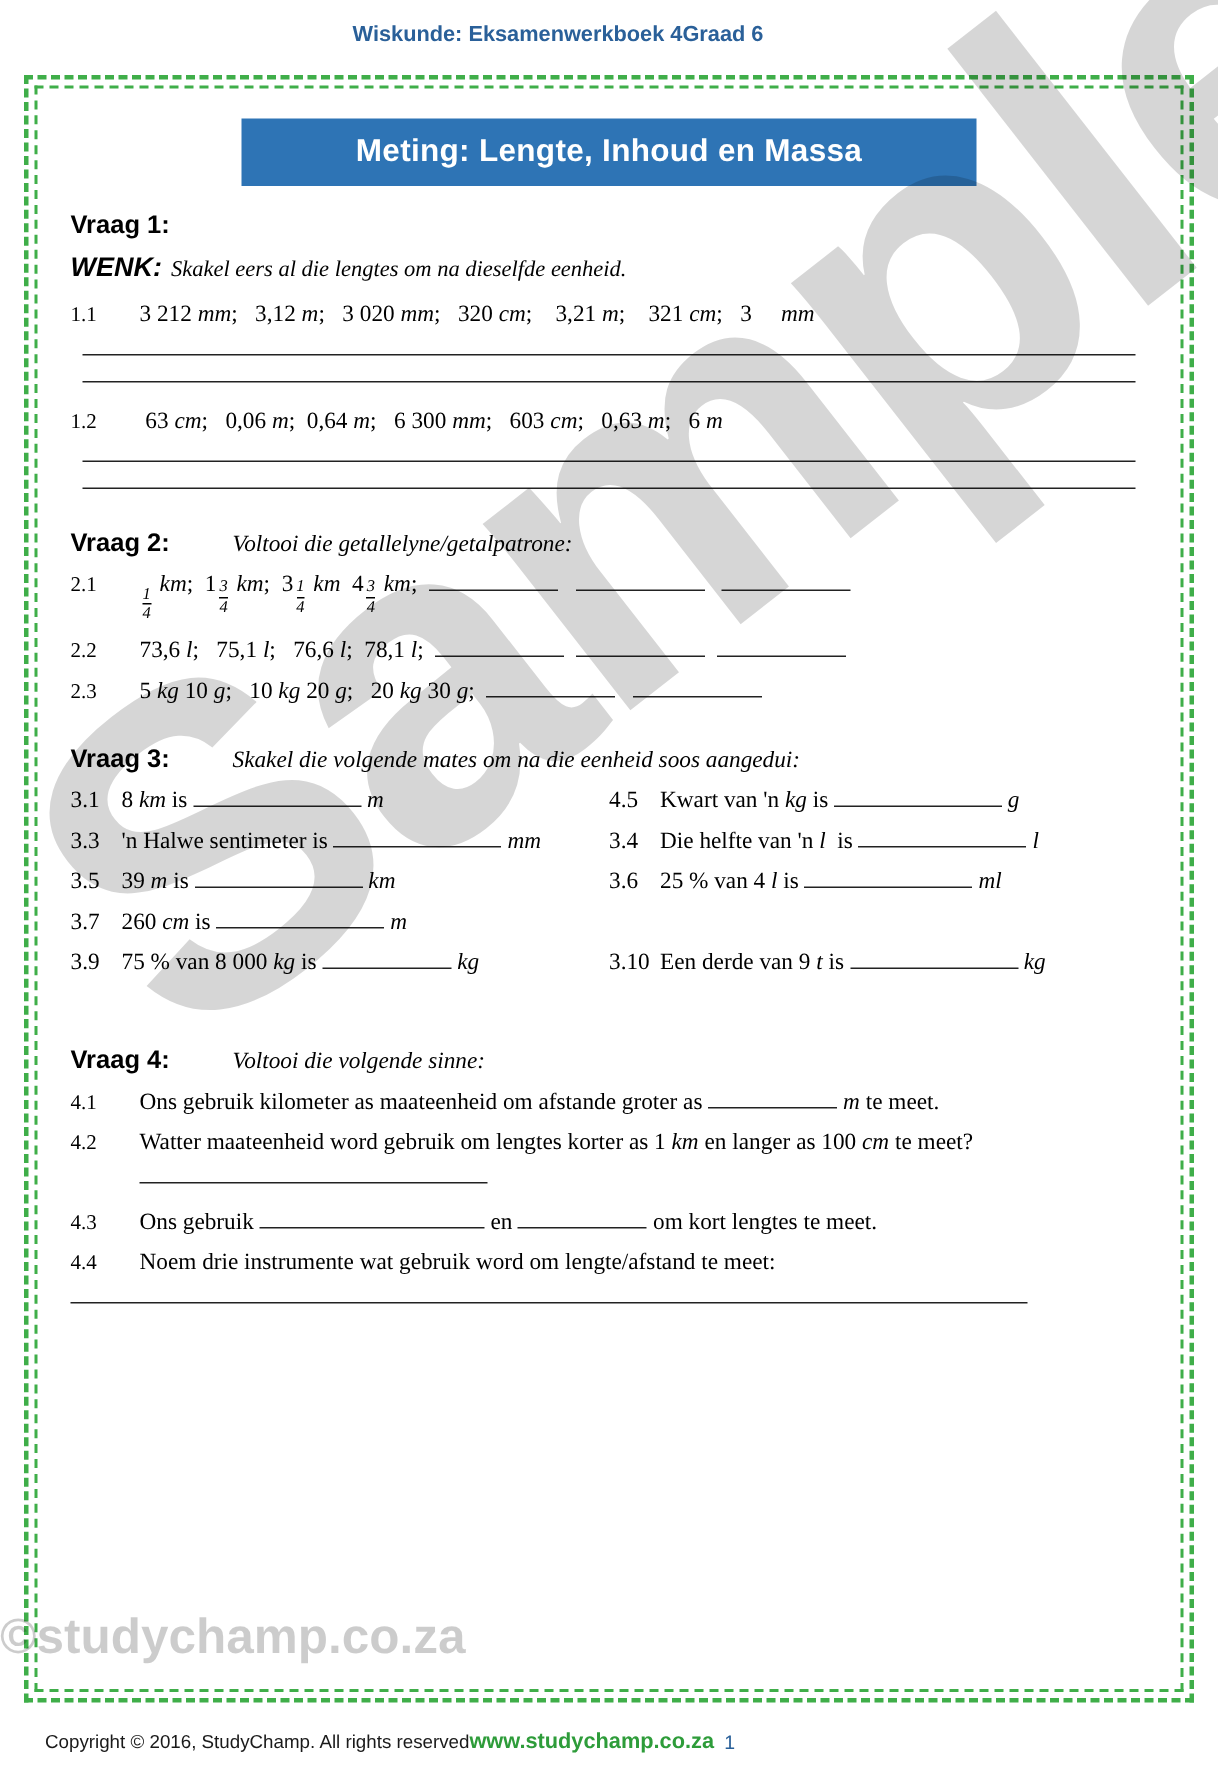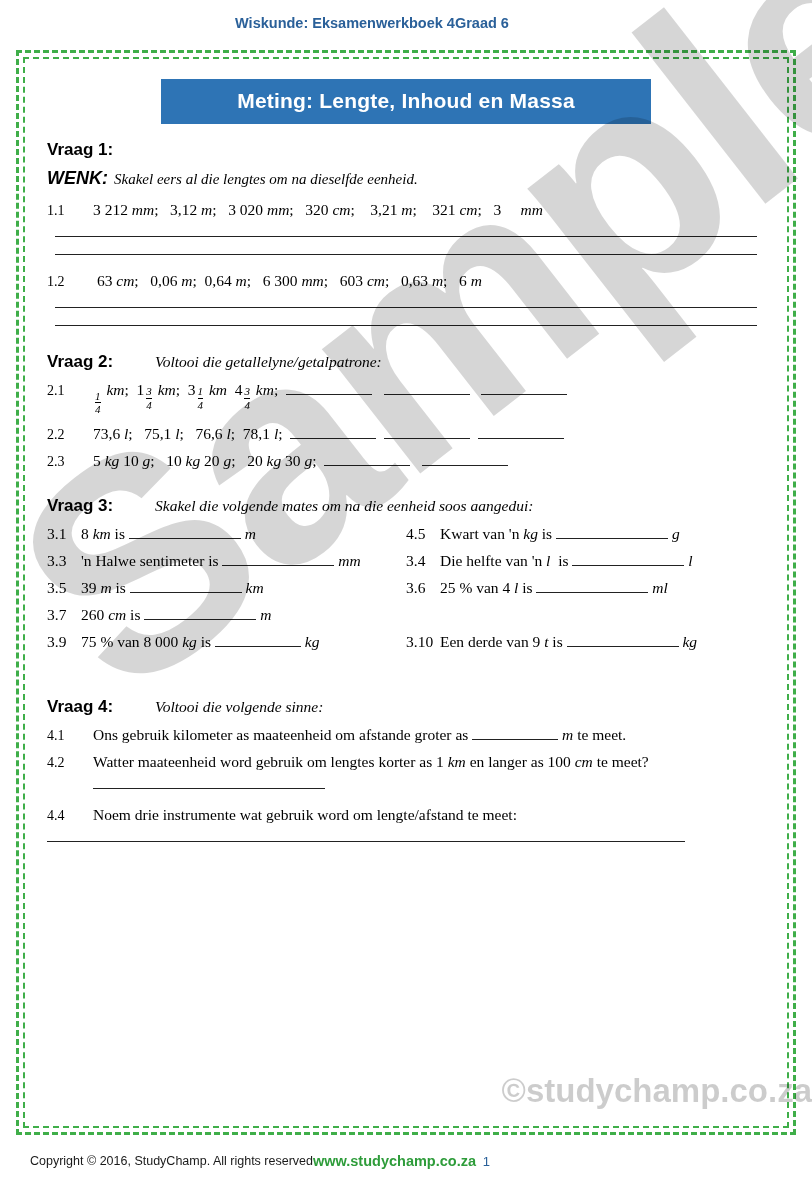--- a/index.html
+++ b/index.html
@@ -197,21 +197,21 @@
     transform: rotate(-38deg);
     transform-origin: left center;
     white-space: nowrap;
     letter-spacing: -6px;
   }
   .wm-bottom {
     position: absolute;
     left: 0;
     top: 1072px;
     width: 812px;
-    text-align: right;
+    text-align: left;
     font-family: "Liberation Sans", sans-serif;
     font-weight: bold;
     font-size: 33px;
     color: rgba(0,0,0,0.20);
     z-index: 6;
     pointer-events: none;
   }
 </style>
 </head>
 <body>
@@ -370,20 +370,24 @@
         <div class="num">4.1</div>
         <div class="body">Ons gebruik kilometer as maateenheid om afstande groter as <span class="blank b-md"></span> <span class="it">m</span> te meet.</div>
       </div>
 
       <div class="item">
         <div class="num">4.2</div>
         <div class="body">Watter maateenheid word gebruik om lengtes korter as 1 <span class="it">km</span> en langer as 100 <span class="it">cm</span> te meet?</div>
       </div>
       <div class="ruleline short" style="margin-left:46px; margin-right:440px;"></div>
 
+      <div class="item">
+        <div class="num">4.3</div>
+        <div class="body">Ons gebruik <span class="blank b-xl"></span> en <span class="blank b-md"></span> om kort lengtes te meet.</div>
+      </div>
 
       <div class="item">
         <div class="num">4.4</div>
         <div class="body">Noem drie instrumente wat gebruik word om lengte/afstand te meet:</div>
       </div>
       <div class="ruleline" style="margin-left:0; margin-right:80px;"></div>
     </div>
 
   </div>
  </div>

